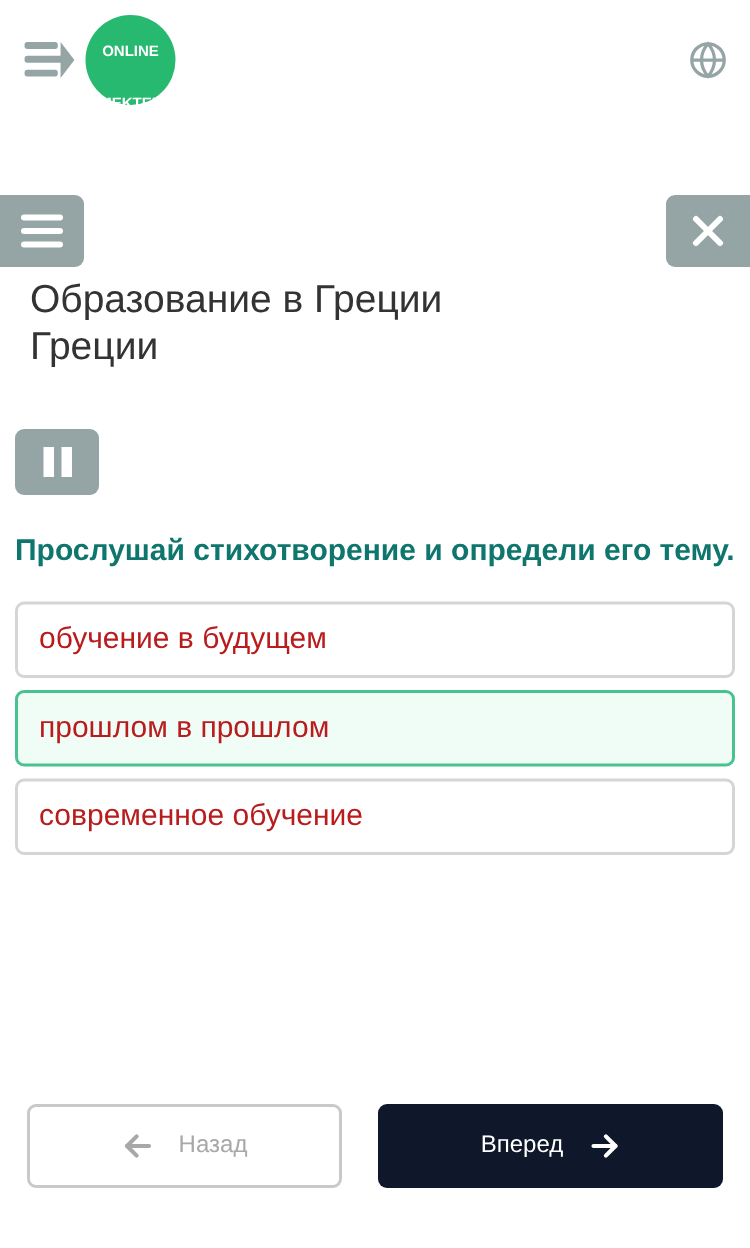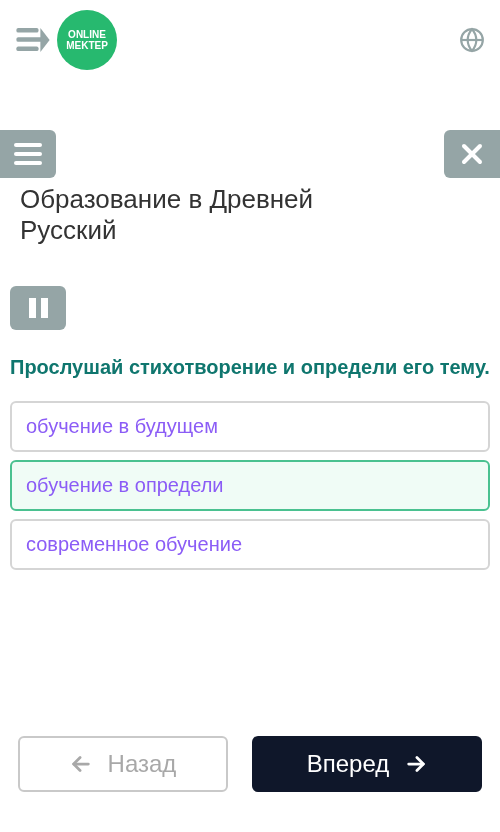--- a/index.html
+++ b/index.html
@@ -41,21 +41,21 @@
       display: flex;
       flex-direction: column;
       align-items: center;
       justify-content: center;
       color: white;
       font-size: 10px;
       font-weight: 600;
       line-height: 1.1;
       text-align: center;
     }
-    .logo span { display: block; }
+    .logo span { display: block; margin-top: 24px; }
     .language-selector {
       display: flex;
       align-items: center;
       gap: 8px;
       color: #95a5a6;
       font-size: 24px;
       cursor: pointer;
     }
     .globe-icon {
       width: 26px;
@@ -139,21 +139,21 @@
       margin-top: 20px;
       display: flex;
       flex-direction: column;
       gap: 8px;
     }
     .option {
       border: 2px solid #d5d5d5;
       border-radius: 6px;
       padding: 12px 14px;
       font-size: 20px;
-      color: #8b5cf6;
+      color: #b91c1c;
       cursor: pointer;
       background: white;
     }
     .option.selected {
       border: 2px solid #4ac190;
       background: #f0fcf6;
     }
     .nav-buttons {
       position: absolute;
       bottom: 40px;
@@ -165,21 +165,21 @@
       gap: 20px;
     }
     .nav-btn {
       flex: 1;
       height: 56px;
       border-radius: 6px;
       display: flex;
       align-items: center;
       justify-content: center;
       gap: 16px;
-      font-size: 24px;
+      font-size: 16px;
       cursor: pointer;
     }
     .nav-btn.back {
       border: 2px solid #c9c9c9;
       color: #a8a8a8;
       background: white;
       max-width: 210px;
     }
     .nav-btn.forward {
       background: #0f172a;
@@ -227,35 +227,35 @@
   </div>
   <div class="close-btn">
     <svg width="24" height="24" viewBox="0 0 24 24" fill="none" stroke="white" stroke-width="4" stroke-linecap="round">
       <line x1="4" y1="4" x2="20" y2="20"></line>
       <line x1="20" y1="4" x2="4" y2="20"></line>
     </svg>
   </div>
 </div>
 
 <div class="content">
-  <div class="lesson-title">Образование в Древней Русский</div>
+  <div class="lesson-title">Образование в Греции Греции</div>
 
   <div class="pause-btn">
     <div class="pbar"></div>
     <div class="pbar"></div>
   </div>
 
   <div class="question-text">Прослушай стихотворение и определи его тему.</div>
 
   <div class="options">
     <div class="option">
       <span>обучение в будущем</span>
     </div>
     <div class="option selected">
-      <span>обучение в определи</span>
+      <span>прошлом в прошлом</span>
     </div>
     <div class="option">
       <span>современное обучение</span>
     </div>
   </div>
 </div>
 
 <div class="nav-buttons">
   <div class="nav-btn back">
     <svg class="arrow-icon" viewBox="0 0 24 24" fill="none" stroke="#a8a8a8" stroke-width="3" stroke-linecap="round" stroke-linejoin="round">

